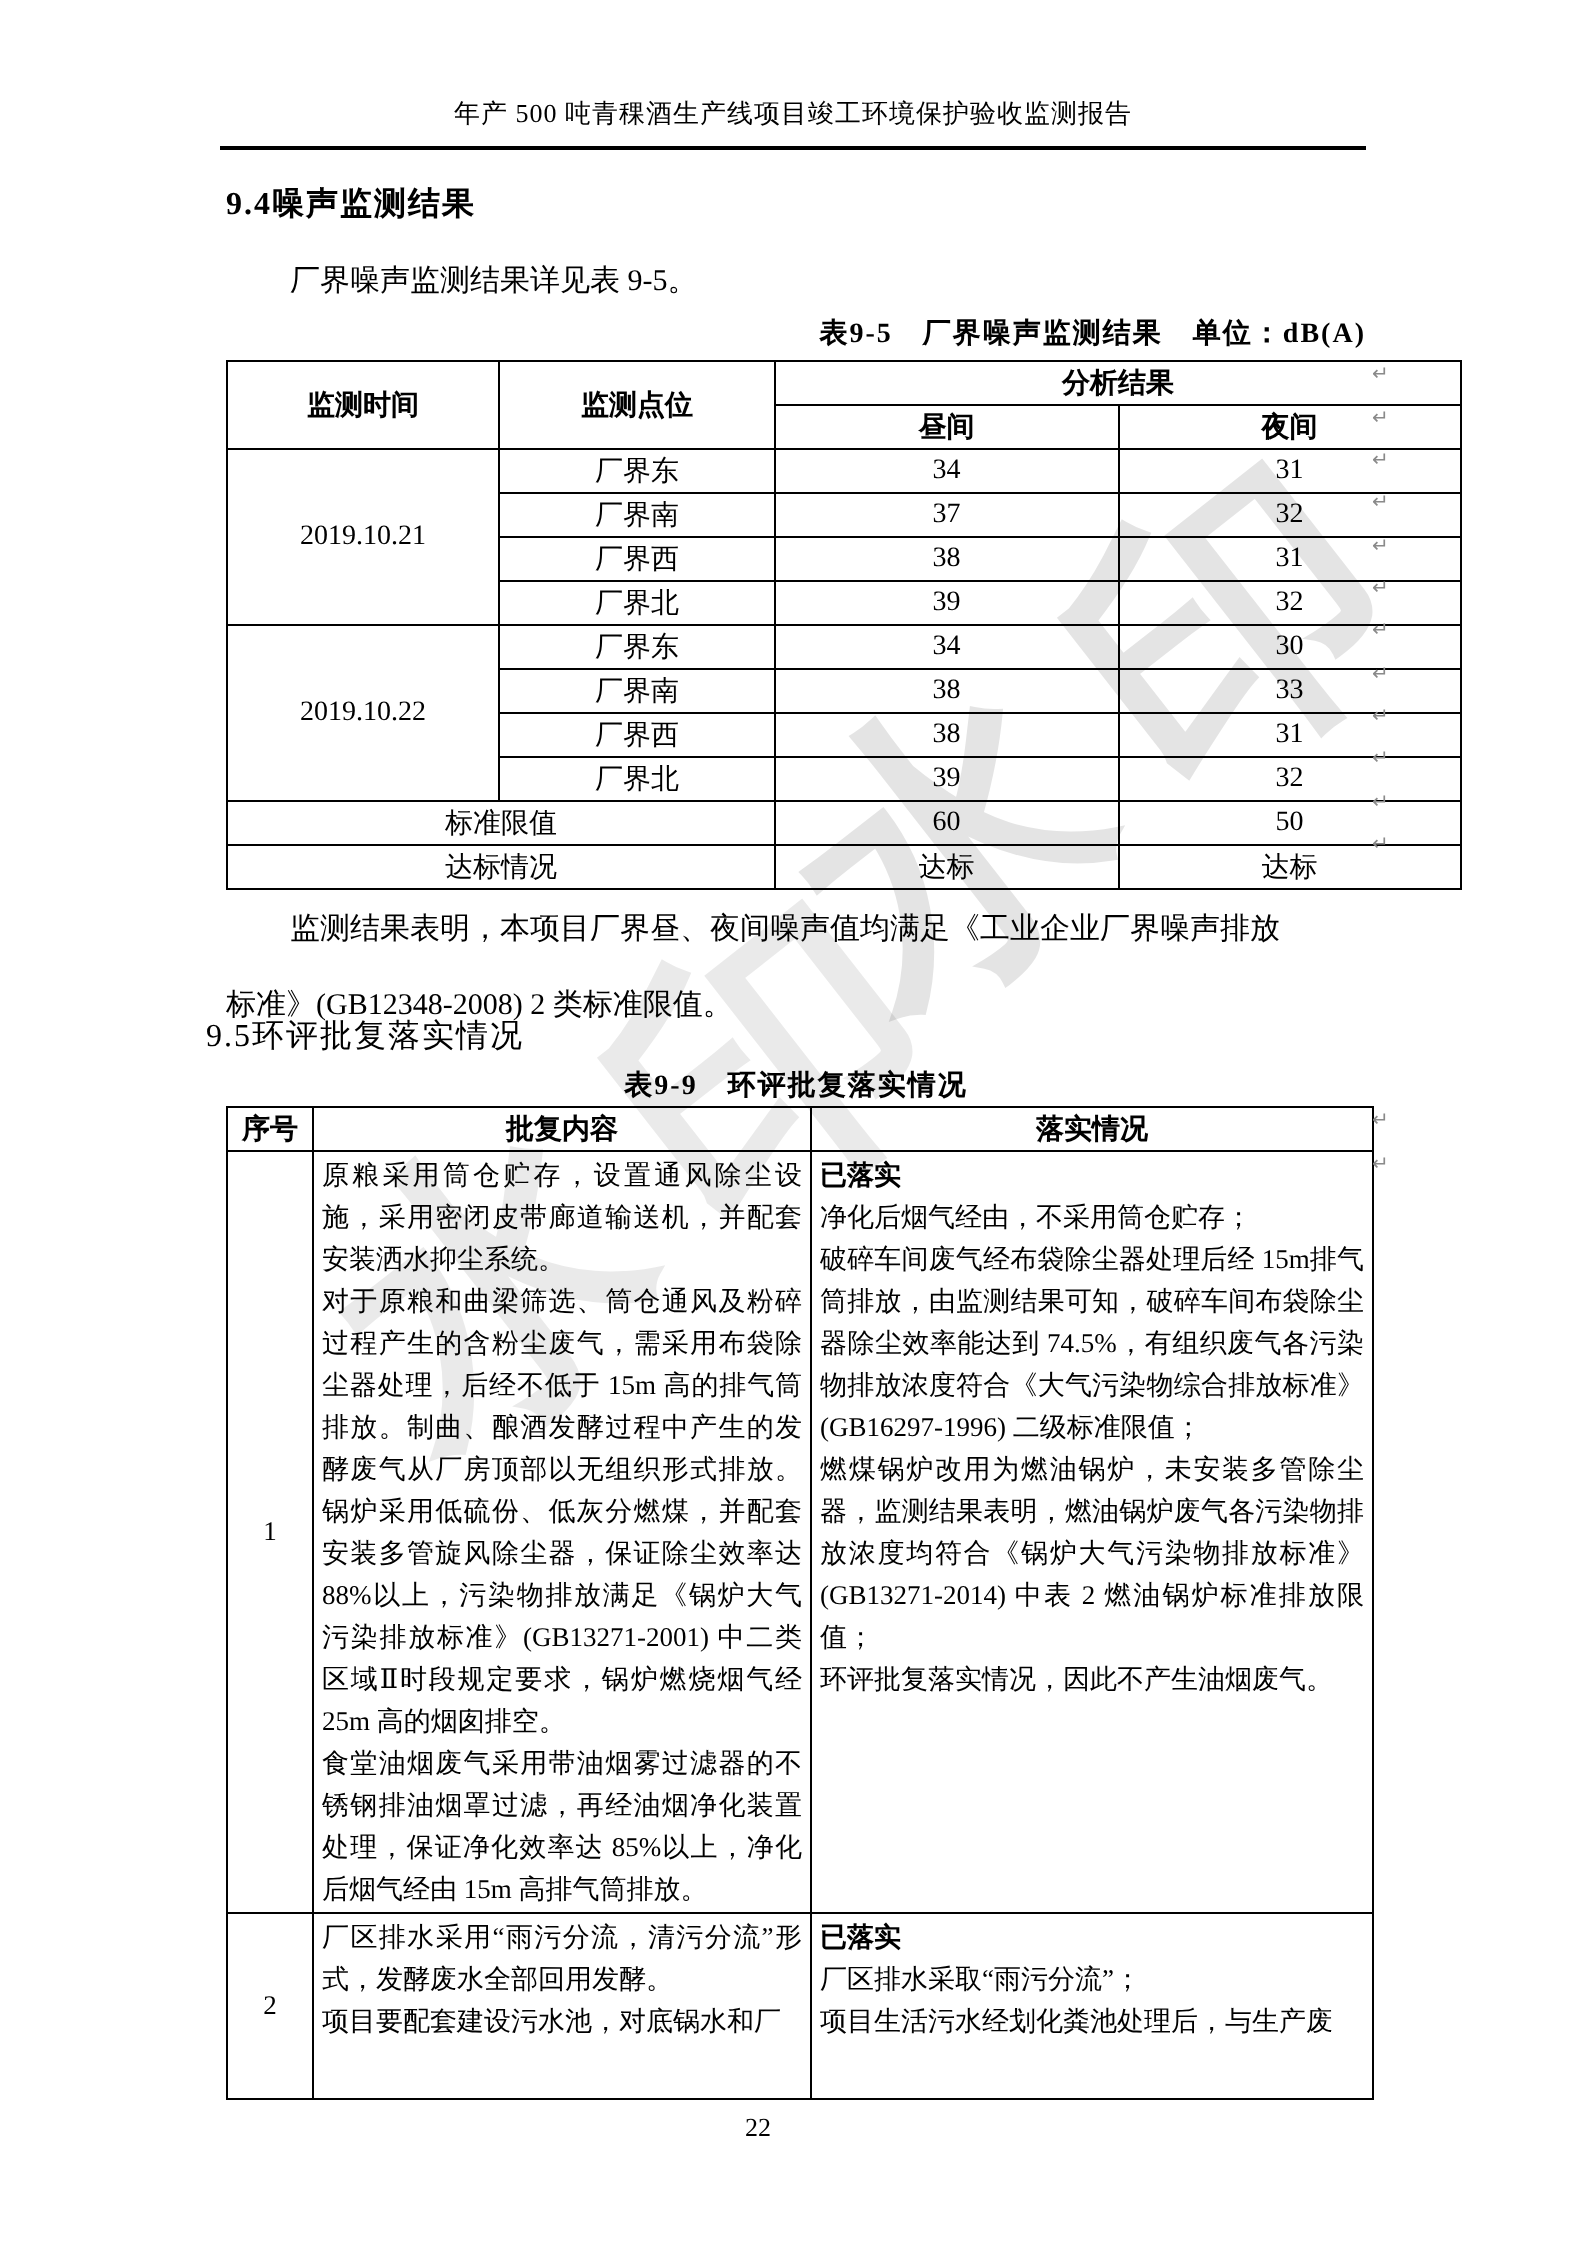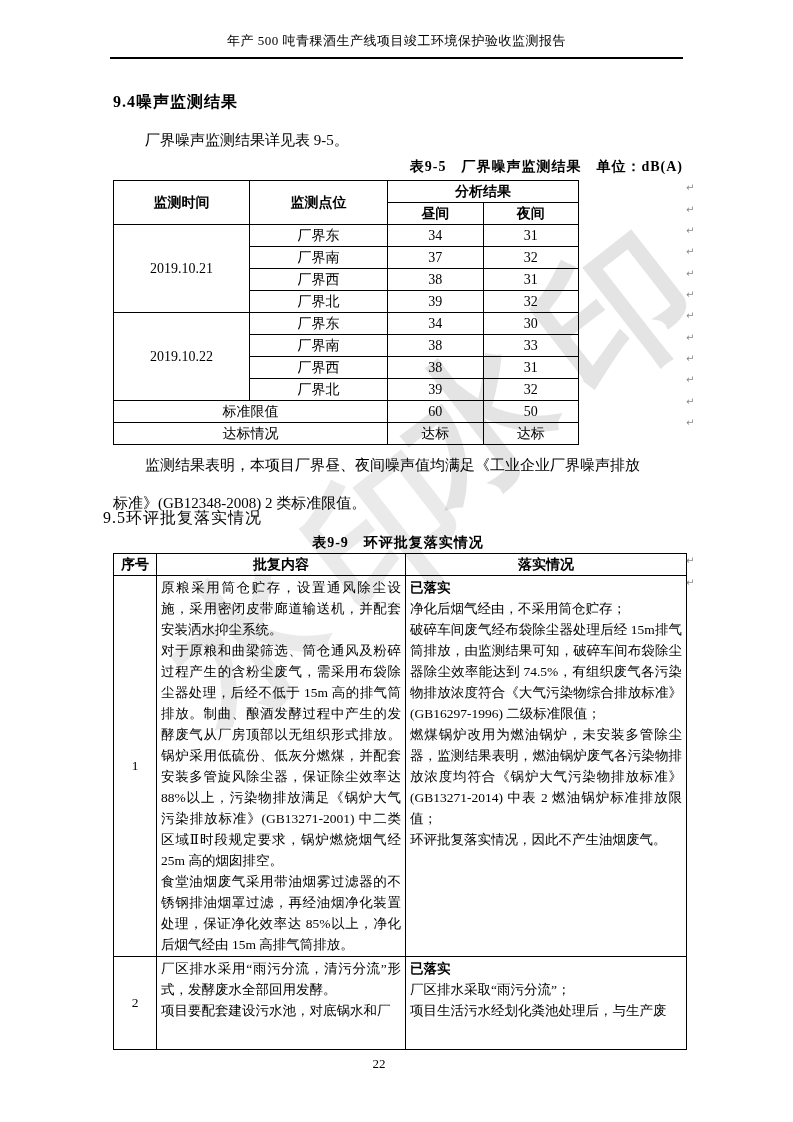--- a/index.html
+++ b/index.html
@@ -12,34 +12,34 @@
   
   .watermark{
     position:absolute;font-size:150px;font-weight:bold;color:#000;
     opacity:0.10;transform:rotate(-38deg);letter-spacing:28px;white-space:nowrap;
     pointer-events:none;user-select:none;font-family:"Liberation Serif",serif;
   }
   .wm1{left:380px;top:260px;}
   .wm2{left:150px;top:480px;opacity:0.08;}
   
   .doc-header{
-    left:110px;top:32px;width:573px;text-align:center;font-size:13px;
+    left:110px;top:48px;width:573px;text-align:center;font-size:13px;
     border-bottom:2px solid #000;padding-bottom:7px;letter-spacing:0.5px;
   }
   
   .h-section{left:113px;top:92px;width:570px;font-size:16px;font-weight:bold;letter-spacing:1px;}
   .p-intro{left:113px;top:131px;width:570px;font-size:15px;text-indent:32px;}
   .tbl-caption{left:113px;width:570px;text-align:center;font-size:14px;font-weight:bold;letter-spacing:1px;}
   .cap5{top:158px;text-align:right;}
   .p-conclusion{left:113px;top:446px;width:572px;font-size:15px;line-height:38px;text-align:justify;}
   .h-section2{left:103px;top:508px;width:570px;font-size:16px;font-weight:normal;letter-spacing:1px;}
   .cap6{top:534px;}
   
   table{border-collapse:collapse;}
-  .t5{left:113px;top:180px;width:466px;height:257px;table-layout:fixed;font-size:14px;}
+  .t5{left:113px;top:180px;width:618px;height:257px;table-layout:fixed;font-size:14px;}
   .t5 td,.t5 th{border:1px solid #000;text-align:center;vertical-align:middle;padding:0;height:21px;}
   .t5 th{font-weight:bold;font-size:14px;}
   .t5 .c-time{width:135px;}
   .t5 .c-point{width:137px;}
   .t5 .c-day{width:148px;}
   .t5 .c-night{width:150px;}
   
   .t6{left:113px;top:553px;width:570px;table-layout:fixed;font-size:13.5px;}
   .t6 td,.t6 th{border:1px solid #000;padding:0;vertical-align:top;}
   .t6 th{font-weight:bold;text-align:center;height:21px;vertical-align:middle;font-size:14px;}

